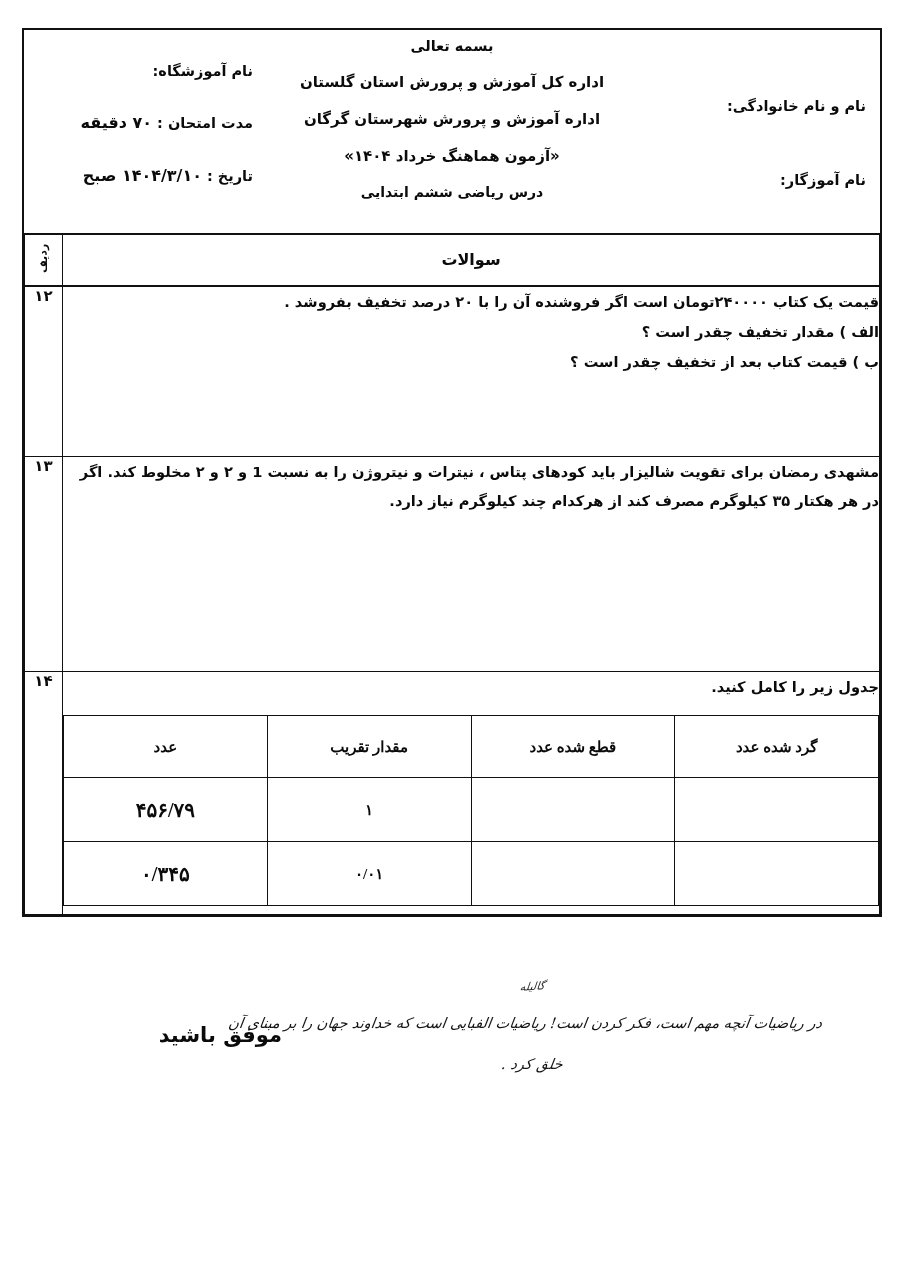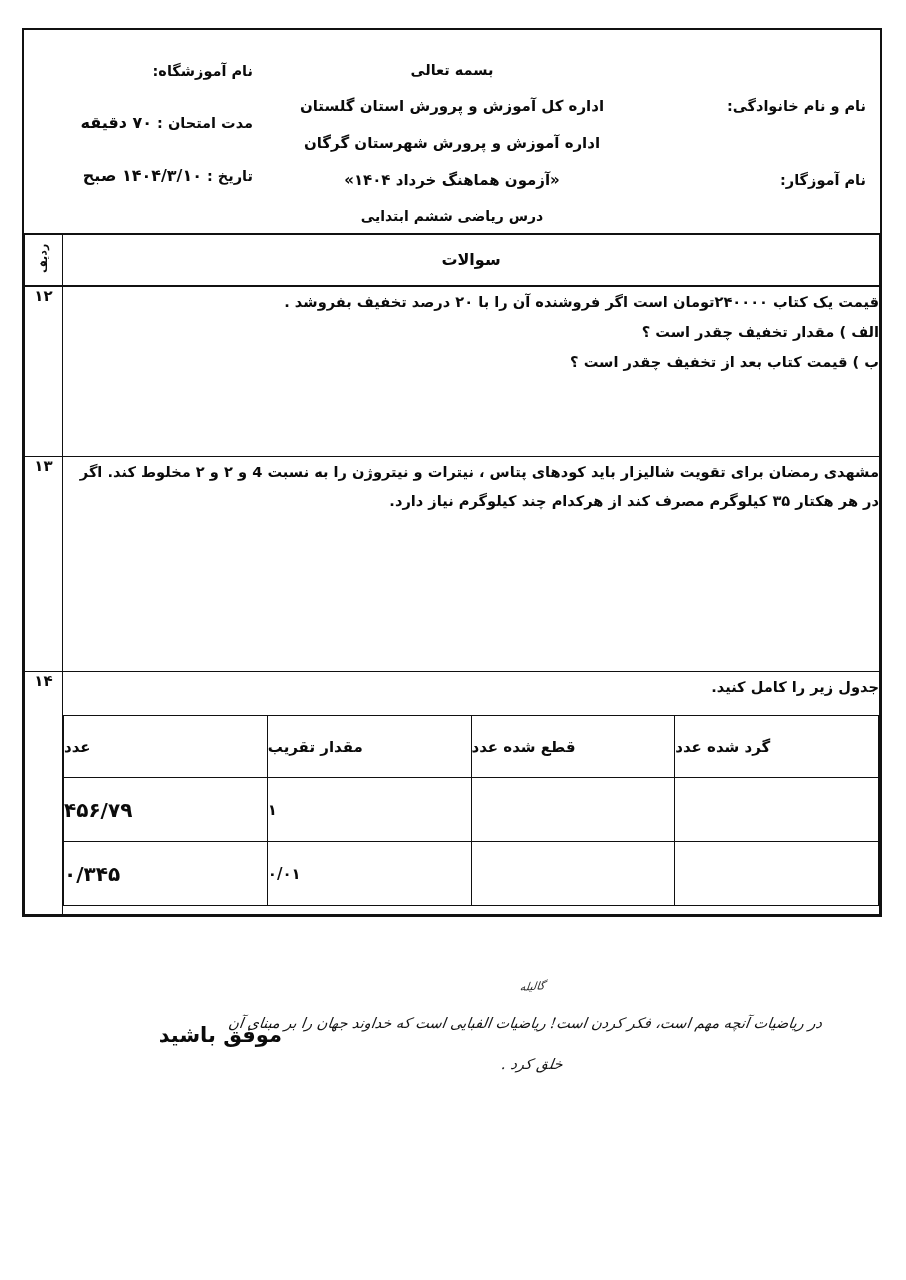--- a/index.html
+++ b/index.html
@@ -51,21 +51,21 @@
   .hdr-right {
     width: 243px;
     justify-content: flex-start;
     align-items: flex-start;
     padding-top: 68px;
     gap: 58px;
   }
   .hdr-center {
     flex: 1;
     align-items: center;
-    padding-top: 32px;
+    padding-top: 8px;
     gap: 19px;
   }
   .hdr-left {
     width: 243px;
     align-items: flex-start;
     padding-top: 33px;
     gap: 34px;
     direction: rtl;
   }
 
@@ -152,22 +152,23 @@
   .inner-wrap { padding-top: 14px; }
   .inner-table {
     width: 100%;
     border-collapse: collapse;
     table-layout: fixed;
     border: 1.5px solid #111;
   }
   .inner-table td, .inner-table th {
     border: 1px solid #111;
     box-sizing: border-box;
-    text-align: left;
+    text-align: center;
     vertical-align: middle;
+    font-family: Liberation Serif, serif;
   }
   .inner-table thead td {
     height: 62px;
     font-size: 15px;
     font-weight: 700;
     border-bottom: 1.5px solid #111;
   }
   .inner-table tbody td {
     height: 64px;
   }
@@ -281,21 +282,21 @@
           <td class="cell-q">
             <div class="q-line">قیمت یک کتاب ۲۴۰۰۰۰تومان است اگر فروشنده آن را با ۲۰ درصد تخفیف بفروشد  .</div>
             <div class="q-line q-sub">الف ) مقدار تخفیف چقدر است ؟</div>
             <div class="q-line q-sub">ب ) قیمت کتاب بعد از تخفیف چقدر است ؟</div>
           </td>
           <td class="cell-num">۱۲</td>
         </tr>
 
         <tr class="q13">
           <td class="cell-q">
-            <div class="q-line">مشهدی رمضان برای تقویت شالیزار باید کودهای پتاس ، نیترات و نیتروژن را به نسبت 4 و ۲ و ۲ مخلوط کند. اگر</div>
+            <div class="q-line">مشهدی رمضان برای تقویت شالیزار باید کودهای پتاس ، نیترات و نیتروژن را به نسبت 1 و ۲ و ۲ مخلوط کند. اگر</div>
             <div class="q-line">در هر هکتار ۳۵ کیلوگرم مصرف کند از هرکدام چند کیلوگرم نیاز دارد.</div>
           </td>
           <td class="cell-num">۱۳</td>
         </tr>
 
         <tr class="q14">
           <td class="cell-q">
             <div class="q-line">جدول زیر را کامل کنید.</div>
 
             <div class="inner-wrap">

